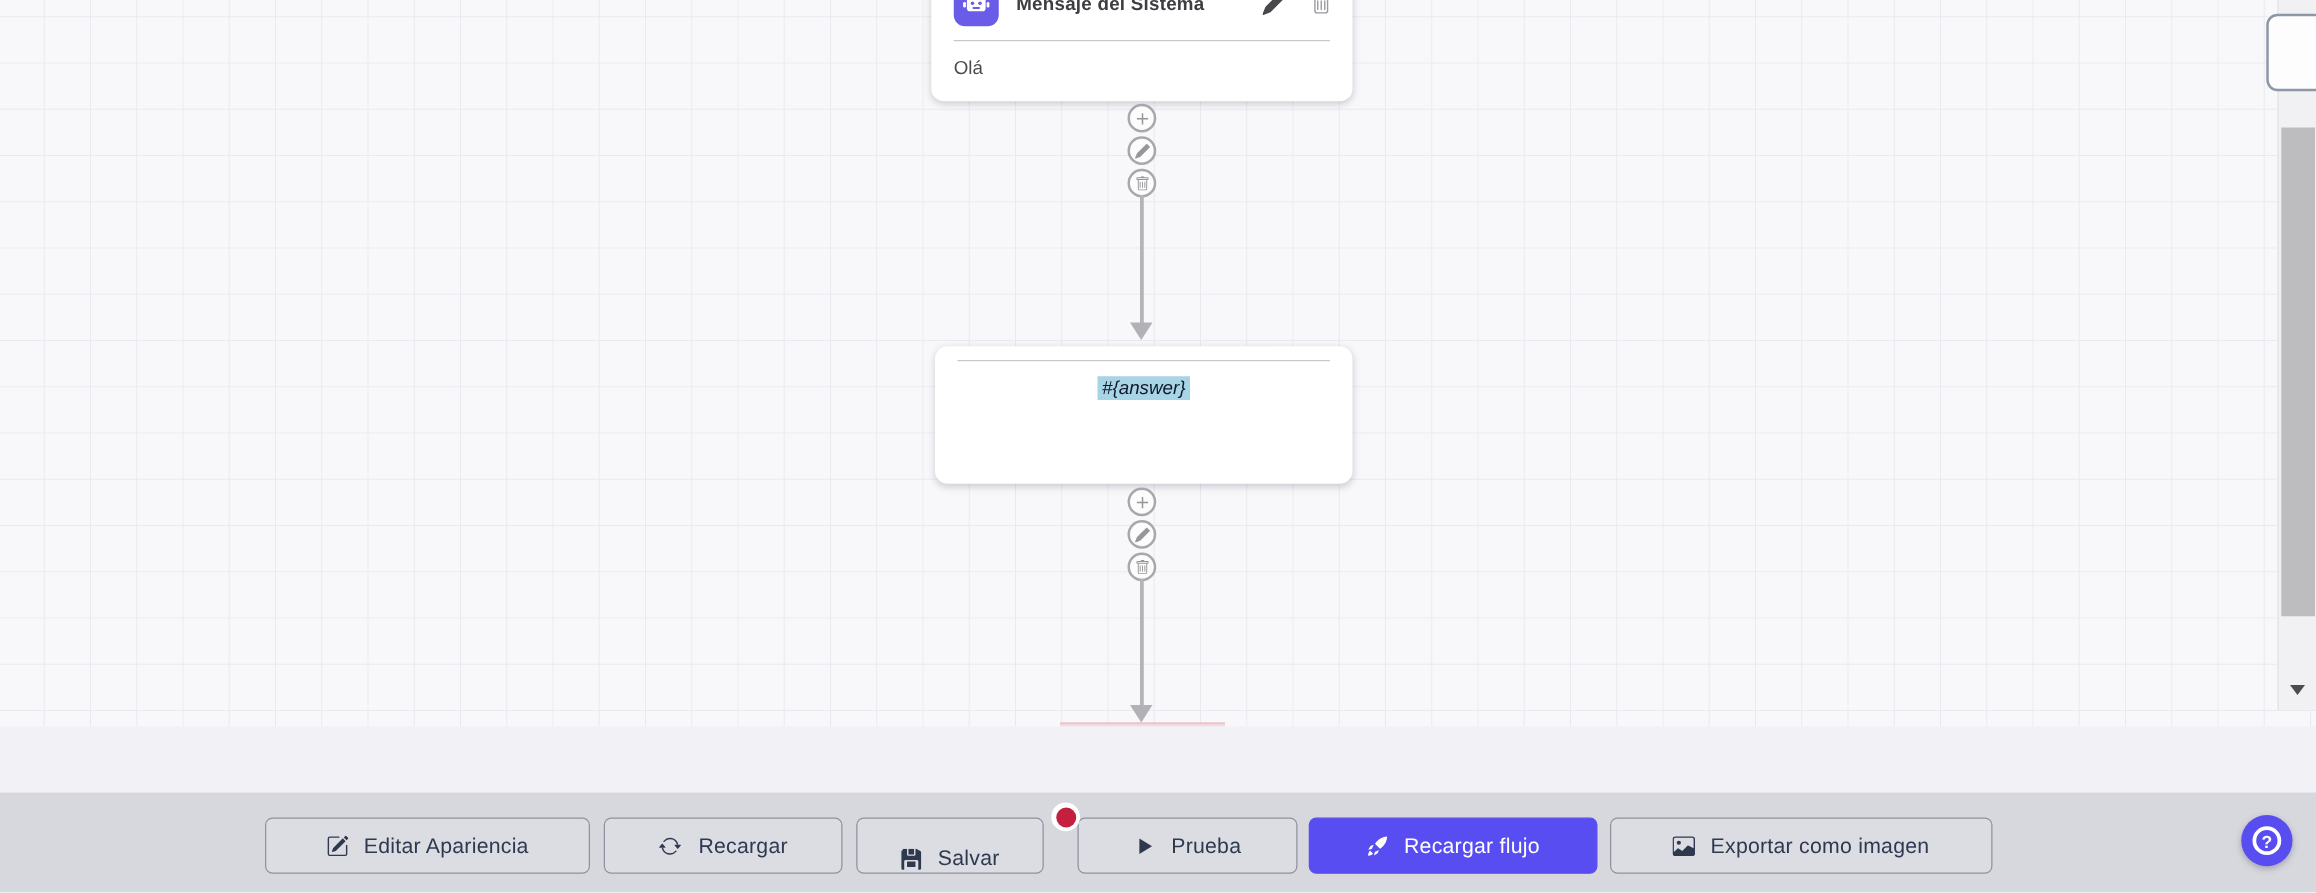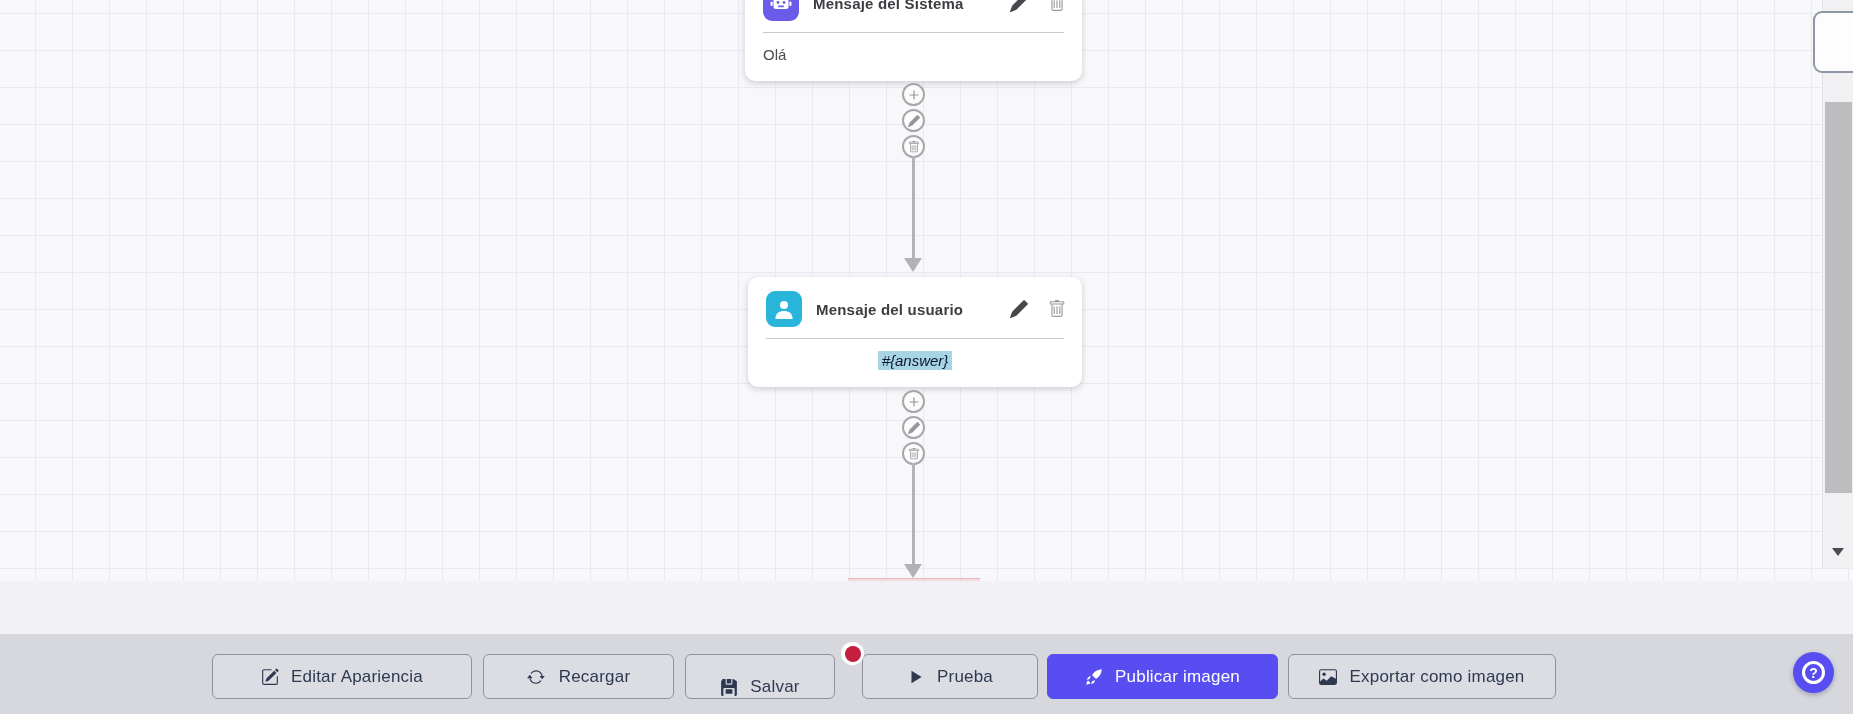--- a/index.html
+++ b/index.html
@@ -144,40 +144,20 @@
   <div class="conn-btn" style="left:902px;top:135px;">
     <svg viewBox="0 0 16 16" fill="currentColor">
       <path d="M5.5 5.5a.5.5 0 0 1 .5.5v6a.5.5 0 0 1-1 0V6a.5.5 0 0 1 .5-.5Zm2.5 0a.5.5 0 0 1 .5.5v6a.5.5 0 0 1-1 0V6a.5.5 0 0 1 .5-.5Zm3 .5a.5.5 0 0 0-1 0v6a.5.5 0 0 0 1 0V6Z"></path>
       <path d="M14.5 3a1 1 0 0 1-1 1H13v9a2 2 0 0 1-2 2H5a2 2 0 0 1-2-2V4h-.5a1 1 0 0 1-1-1V2a1 1 0 0 1 1-1H6a1 1 0 0 1 1-1h2a1 1 0 0 1 1 1h3.5a1 1 0 0 1 1 1v1ZM4.118 4 4 4.059V13a1 1 0 0 0 1 1h6a1 1 0 0 0 1-1V4.059L11.882 4H4.118ZM2.5 3h11V2h-11v1Z"></path>
     </svg>
   </div>
   <div class="conn-line" style="top:156px;height:104px;"></div>
   <div class="conn-arrow" style="top:258px;"></div>
 
   <div class="node" style="left:748px;top:277px;width:334px;">
-    <div class="node-header">
-      <div class="node-icon icon-user">
-        <svg viewBox="0 0 24 24" width="24" height="24">
-          <circle cx="12" cy="8" r="4" fill="#ffffff"></circle>
-          <path d="M3.5 21c0-4.5 3.8-7 8.5-7s8.5 2.5 8.5 7v1h-17z" fill="#ffffff"></path>
-        </svg>
-      </div>
-      <div class="node-title">Mensaje del usuario</div>
-      <div class="node-action edit">
-        <svg viewBox="0 0 16 16" fill="currentColor" width="18" height="18">
-          <path d="M12.146.146a.5.5 0 0 1 .708 0l3 3a.5.5 0 0 1 0 .708l-10 10a.5.5 0 0 1-.168.11l-5 2a.5.5 0 0 1-.65-.65l2-5a.5.5 0 0 1 .11-.168l10-10z"></path>
-        </svg>
-      </div>
-      <div class="node-action del">
-        <svg viewBox="0 0 16 16" fill="currentColor" width="18" height="18">
-          <path d="M5.5 5.5a.5.5 0 0 1 .5.5v6a.5.5 0 0 1-1 0V6a.5.5 0 0 1 .5-.5Zm2.5 0a.5.5 0 0 1 .5.5v6a.5.5 0 0 1-1 0V6a.5.5 0 0 1 .5-.5Zm3 .5a.5.5 0 0 0-1 0v6a.5.5 0 0 0 1 0V6Z"></path>
-          <path d="M14.5 3a1 1 0 0 1-1 1H13v9a2 2 0 0 1-2 2H5a2 2 0 0 1-2-2V4h-.5a1 1 0 0 1-1-1V2a1 1 0 0 1 1-1H6a1 1 0 0 1 1-1h2a1 1 0 0 1 1 1h3.5a1 1 0 0 1 1 1v1ZM4.118 4 4 4.059V13a1 1 0 0 0 1 1h6a1 1 0 0 0 1-1V4.059L11.882 4H4.118ZM2.5 3h11V2h-11v1Z"></path>
-        </svg>
-      </div>
-    </div>
     <div class="node-divider"></div>
     <div class="node-body centered">
       <span class="var-highlight">#{answer}</span>
     </div>
   </div>
 
   <div class="conn-btn" style="left:902px;top:390px;">
     <svg viewBox="0 0 16 16">
         <path d="M8 2v12M2 8h12" stroke="currentColor" stroke-width="1.6" fill="none"></path>
       </svg>
@@ -239,24 +219,24 @@
     <svg viewBox="0 0 16 16" fill="currentColor">
       <path d="M4 2.5v11l9-5.5-9-5.5z"></path>
     </svg>
     <span>Prueba</span>
   </button>
 
   <button class="tb-btn primary" style="left:1047px;width:231px;">
     <svg viewBox="0 0 16 16" fill="currentColor">
       <path d="M14.9 1.1c-3.1.2-5.6 1.4-7.4 3.5L6.2 6.2l3.6 3.6 1.6-1.3c2.1-1.8 3.3-4.3 3.5-7.4zM5.3 7 3 7.9 1.4 10.5l2.5-.6zM9 10.7l-.9 2.3-2.6 1.6.6-2.5zM2.8 11.2c-.8.3-1.4 1.6-1.6 3.6 2-.2 3.3-.8 3.6-1.6z"></path>
     </svg>
-    <span>Publicar imagen</span>
-  </button>
-
-  <button class="tb-btn" style="left:1288px;width:268px;">
+    <span>Recargar flujo</span>
+  </button>
+
+  <button class="tb-btn" style="left:1288px;width:306px;">
     <svg viewBox="0 0 16 16" fill="currentColor">
       <path d="M6.002 5.5a1.5 1.5 0 1 1-3 0 1.5 1.5 0 0 1 3 0z"></path>
       <path d="M2.002 1a2 2 0 0 0-2 2v10a2 2 0 0 0 2 2h12a2 2 0 0 0 2-2V3a2 2 0 0 0-2-2h-12zm12 1a1 1 0 0 1 1 1v6.5l-3.777-1.947a.5.5 0 0 0-.577.093l-3.71 3.71-2.66-1.772a.5.5 0 0 0-.63.062L1.002 12V3a1 1 0 0 1 1-1h12z"></path>
     </svg>
     <span>Exportar como imagen</span>
   </button>
 
   <div class="help-btn">
     <div class="help-ring">?</div>
   </div>

